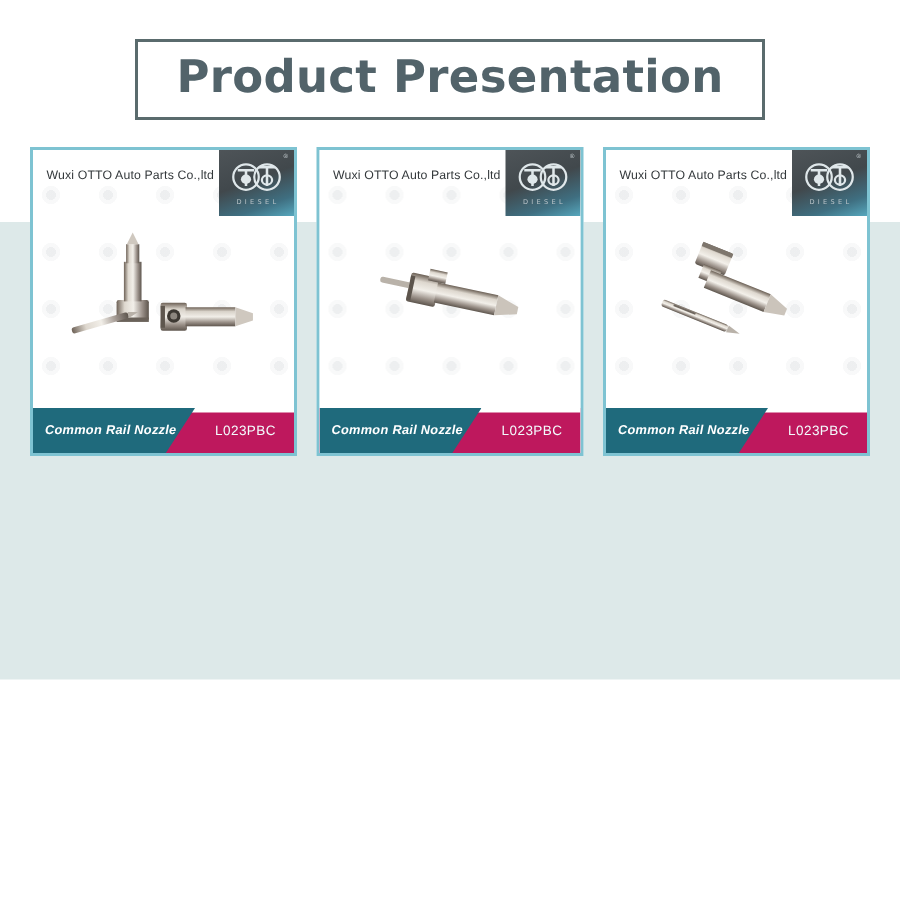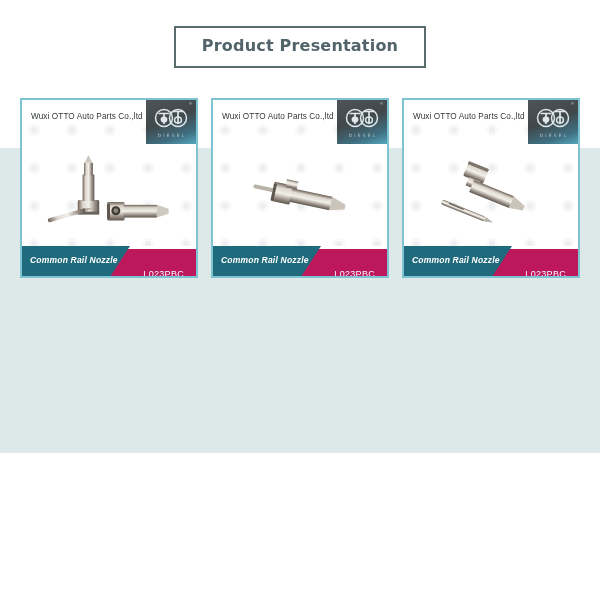--- a/index.html
+++ b/index.html
@@ -39,42 +39,42 @@
     width: 600px;
     text-align: center;
   }
   .title-box {
     display: inline-block;
     border: 2px solid #5a6b6d;
     padding: 9px 26px 11px 26px;
     background: transparent;
   }
   .title-text {
-    font-size: 16px;
+    font-size: 30px;
     font-weight: bold;
     color: #52636a;
     letter-spacing: 0.2px;
     line-height: 1;
     white-space: nowrap;
     font-family: "DejaVu Sans", sans-serif;
   }
 
   
   .cards {
     position: absolute;
     left: 0;
     top: 98px;
     width: 600px;
     height: 190px;
   }
   .card {
     position: absolute;
     top: 0;
     width: 178px;
-    height: 180px;
+    height: 206px;
     background: #ffffff;
     border: 2px solid #7ec3d2;
     box-sizing: border-box;
     overflow: hidden;
   }
   .card.c0 { left: 20px; }
   .card.c1 { left: 211px; }
   .card.c2 { left: 402px; }
 
   
@@ -174,21 +174,21 @@
     font-size: 8.5px;
     font-style: italic;
     font-weight: bold;
     color: #ffffff;
     white-space: nowrap;
     letter-spacing: 0.2px;
   }
   .foot-code {
     position: absolute;
     right: 12px;
-    top: 23px;
+    top: 10px;
     font-size: 9px;
     color: #f3fbfd;
     white-space: nowrap;
     letter-spacing: 0.3px;
   }
   
   .foot-notch {
     position: absolute;
     left: 96px;
     top: -1px;

